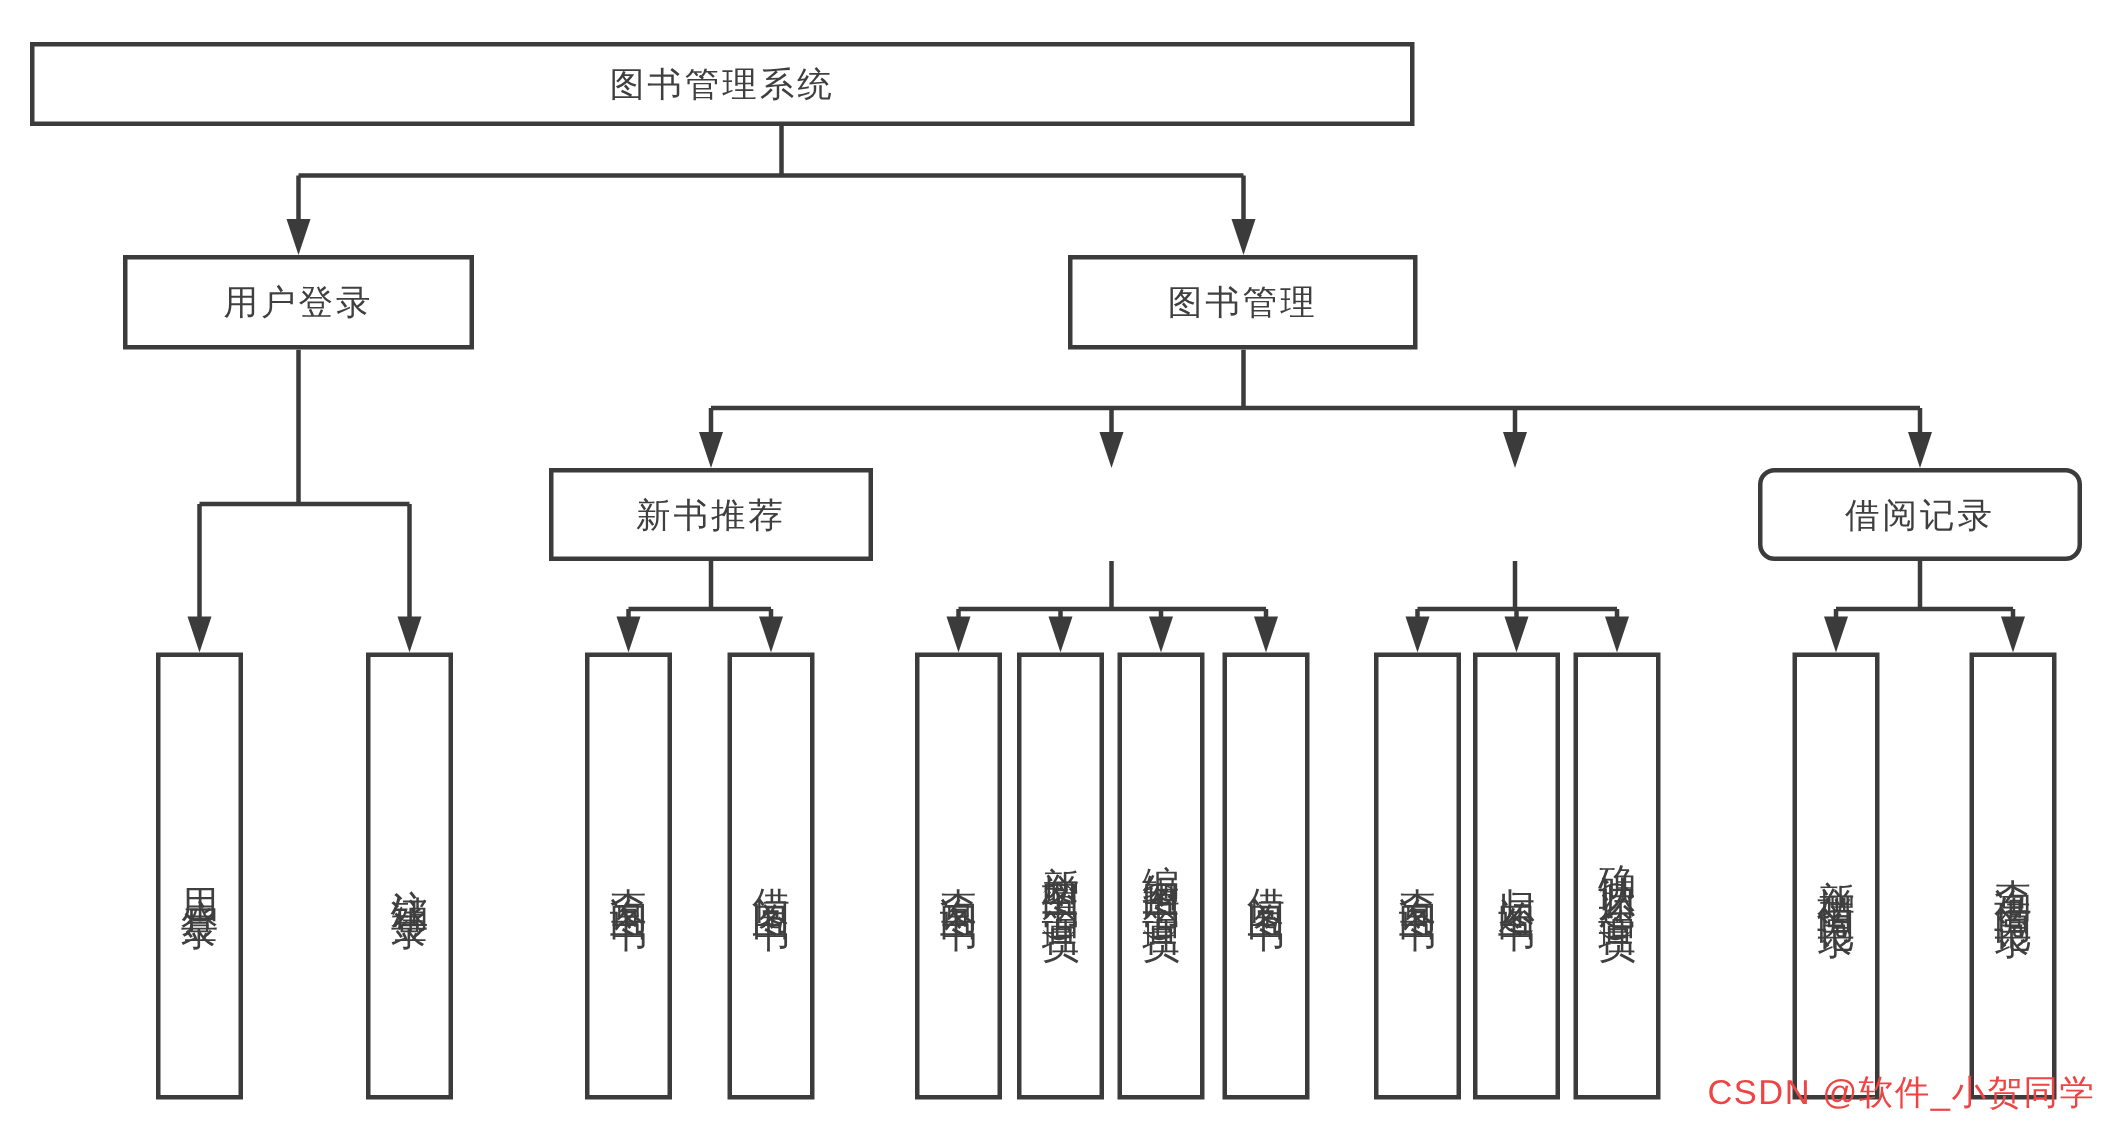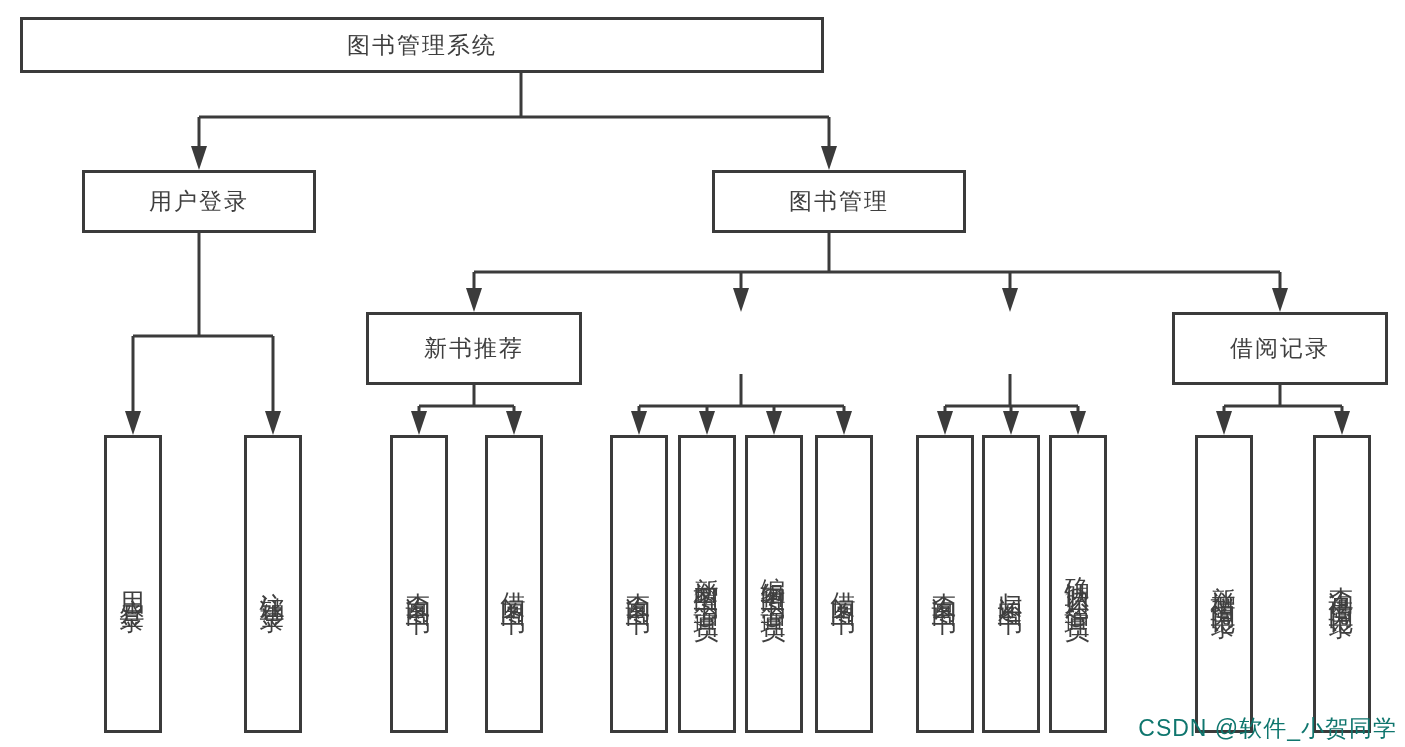--- a/index.html
+++ b/index.html
@@ -34,42 +34,42 @@
   }
   .vnode {
     width: 58px;
     height: 298px;
     top: 435px;
     writing-mode: vertical-rl;
     text-orientation: mixed;
     font-size: 25px;
     letter-spacing: 6px;
   }
-  .root  { left: 20px;  top: 17px;  width: 804px; height: 56px; }
+  .root  { left: 20px;  top: 28px;  width: 923px; height: 56px; }
   .l1    { top: 170px; height: 63px; }
   .l1a   { left: 82px;  width: 234px; }
-  .l1b   { left: 712px; width: 254px; }
-  .l2    { top: 312px; height: 73px; width: 216px; }
+  .l1b   { left: 712px; width: 233px; }
+  .l2    { top: 312px; height: 62px; width: 216px; }
   .l2a   { left: 366px; }
   .l2b   { left: 633px; }
   .l2c   { left: 902px; }
-  .l2d   { left: 1172px; }
+  .l2d   { left: 1172px; border-radius: 11px; }
   .p104  { left: 104px; }  .p244 { left: 244px; }
   .p390  { left: 390px; }  .p485 { left: 485px; }
   .p610  { left: 610px; }  .p678 { left: 678px; }
   .p745  { left: 745px; }  .p815 { left: 815px; }
   .p916  { left: 916px; }  .p982 { left: 982px; }
   .p1049 { left: 1049px; }
   .p1195 { left: 1195px; } .p1313 { left: 1313px; }
   .watermark {
     position: absolute;
     right: 8px;
     top: 713px;
     font-size: 23px;
-    color: #0f766e;
+    color: #ef4444;
     letter-spacing: 1px;
     white-space: nowrap;
   }
 </style>
 </head>
 <body>
 
 <div class="canvas">
 
   <svg class="lines" viewBox="0 0 1405 747" xmlns="http://www.w3.org/2000/svg">

